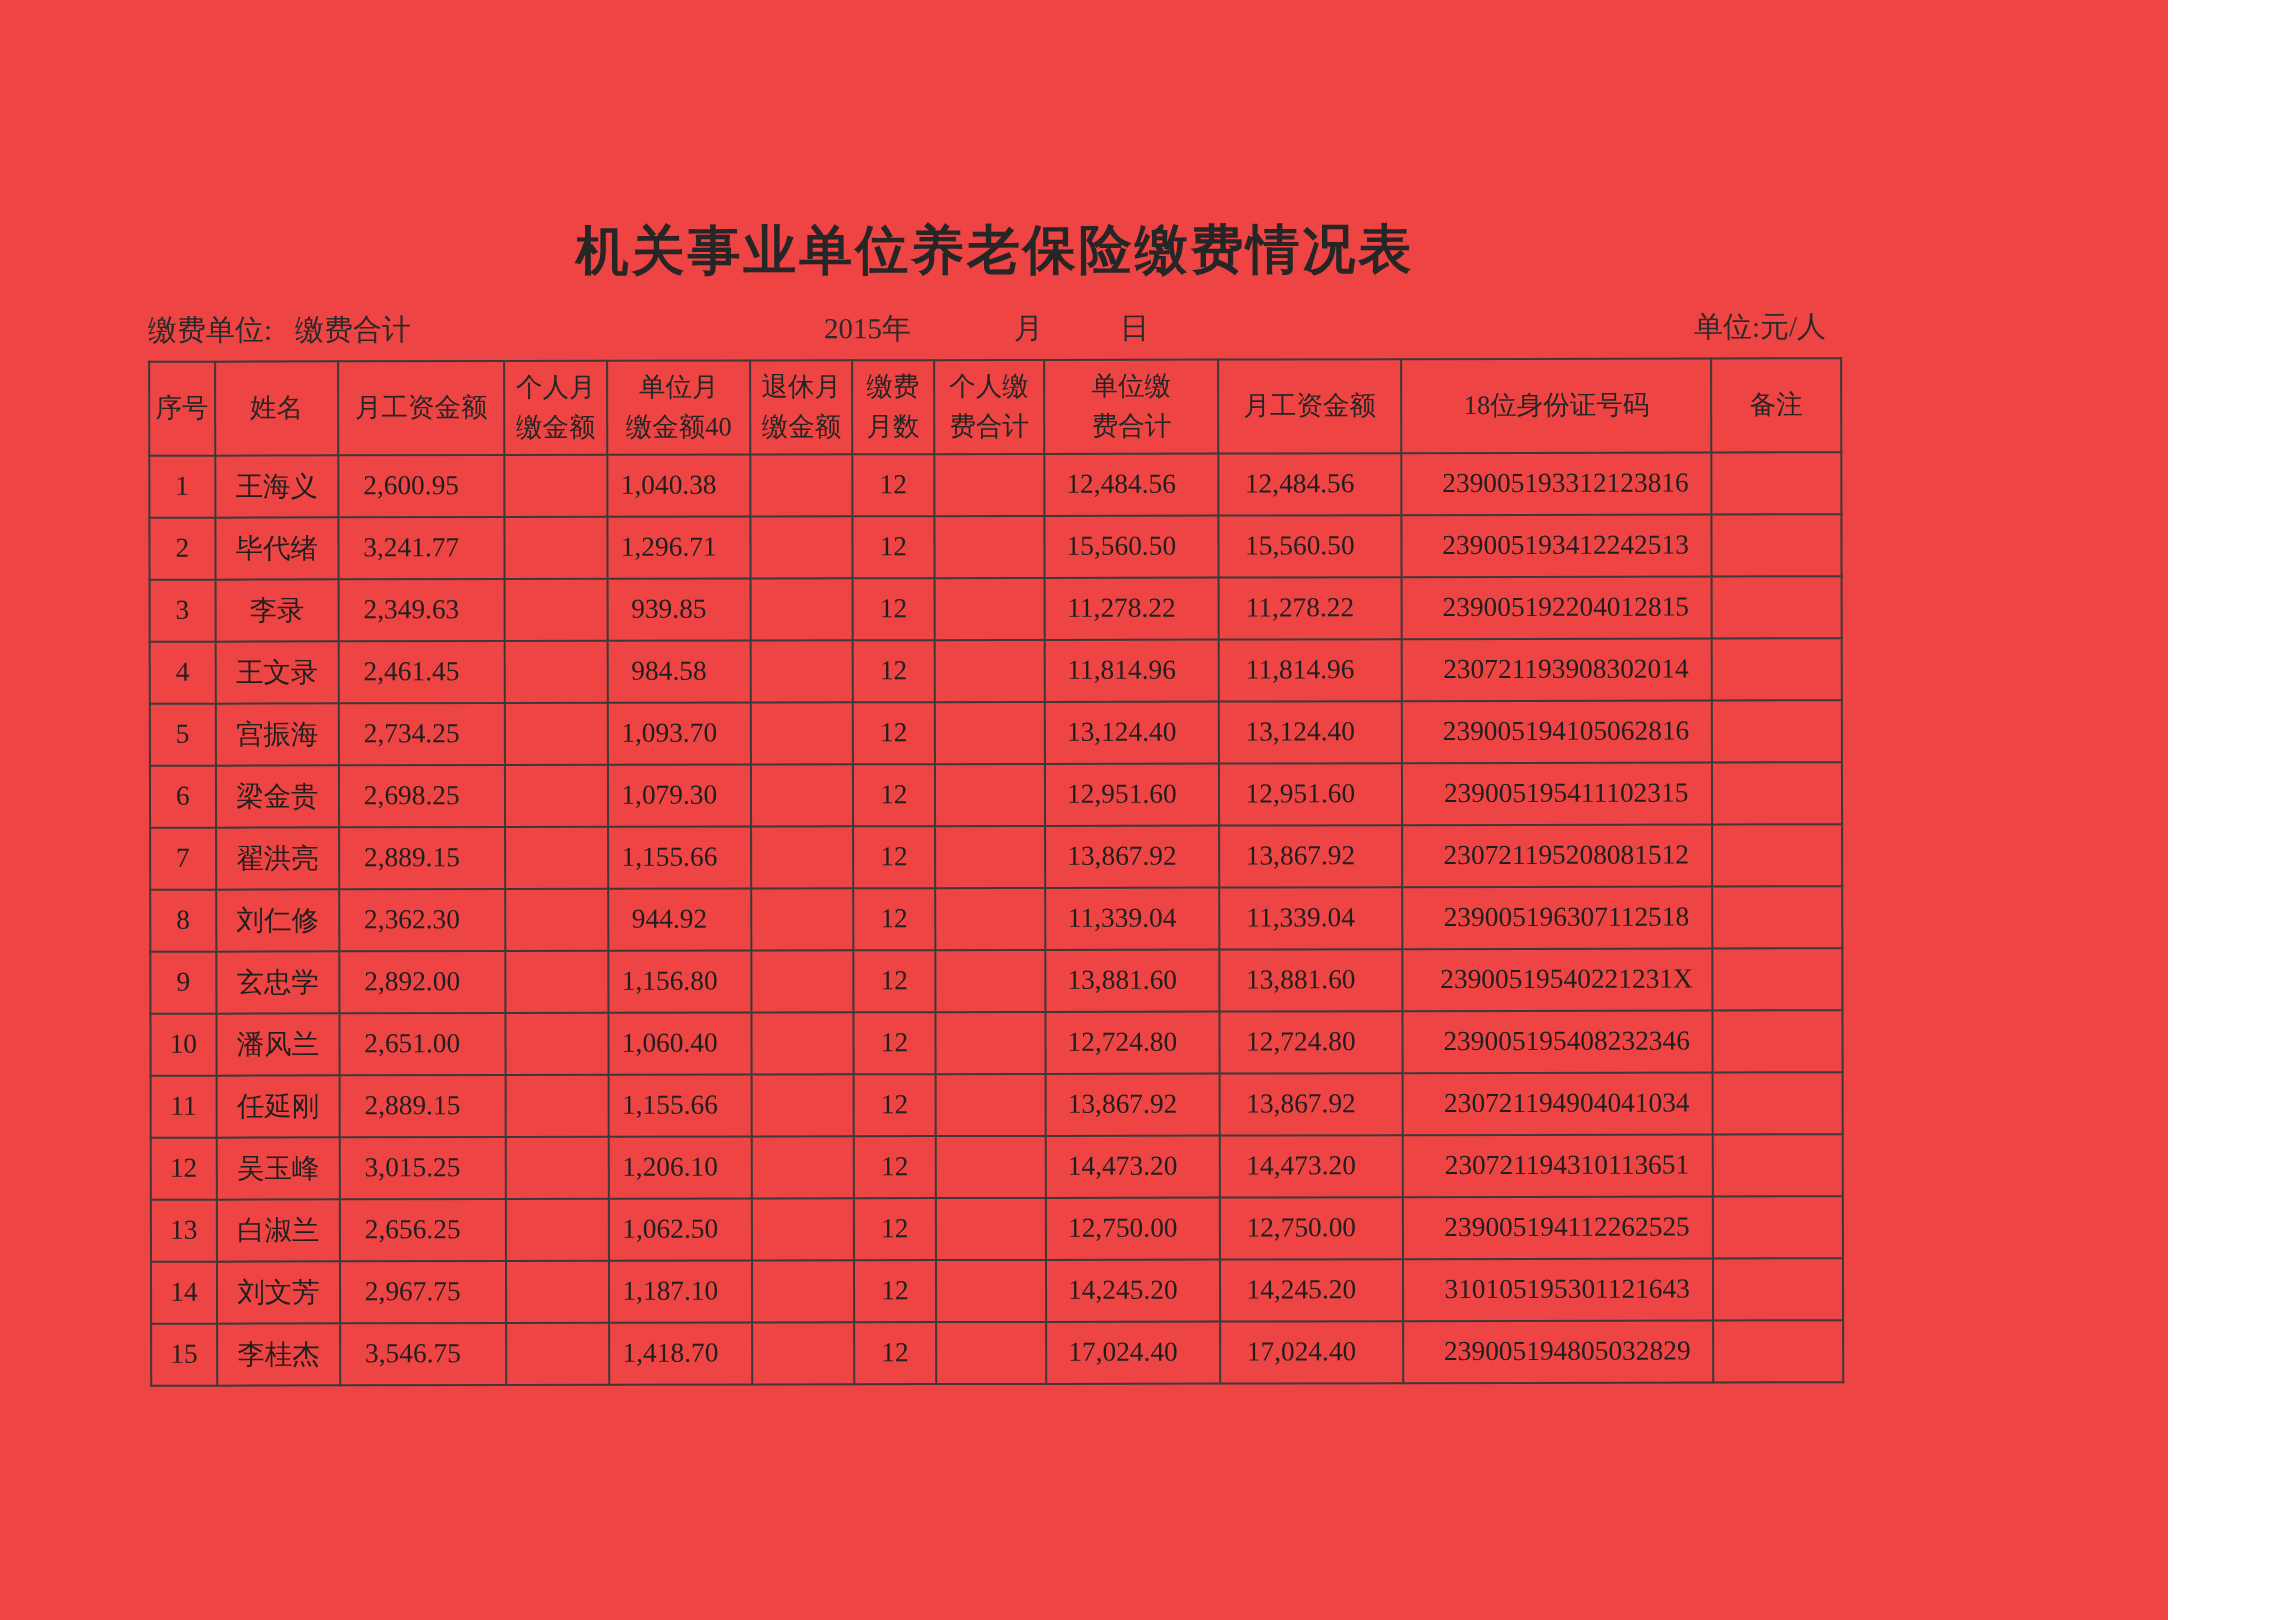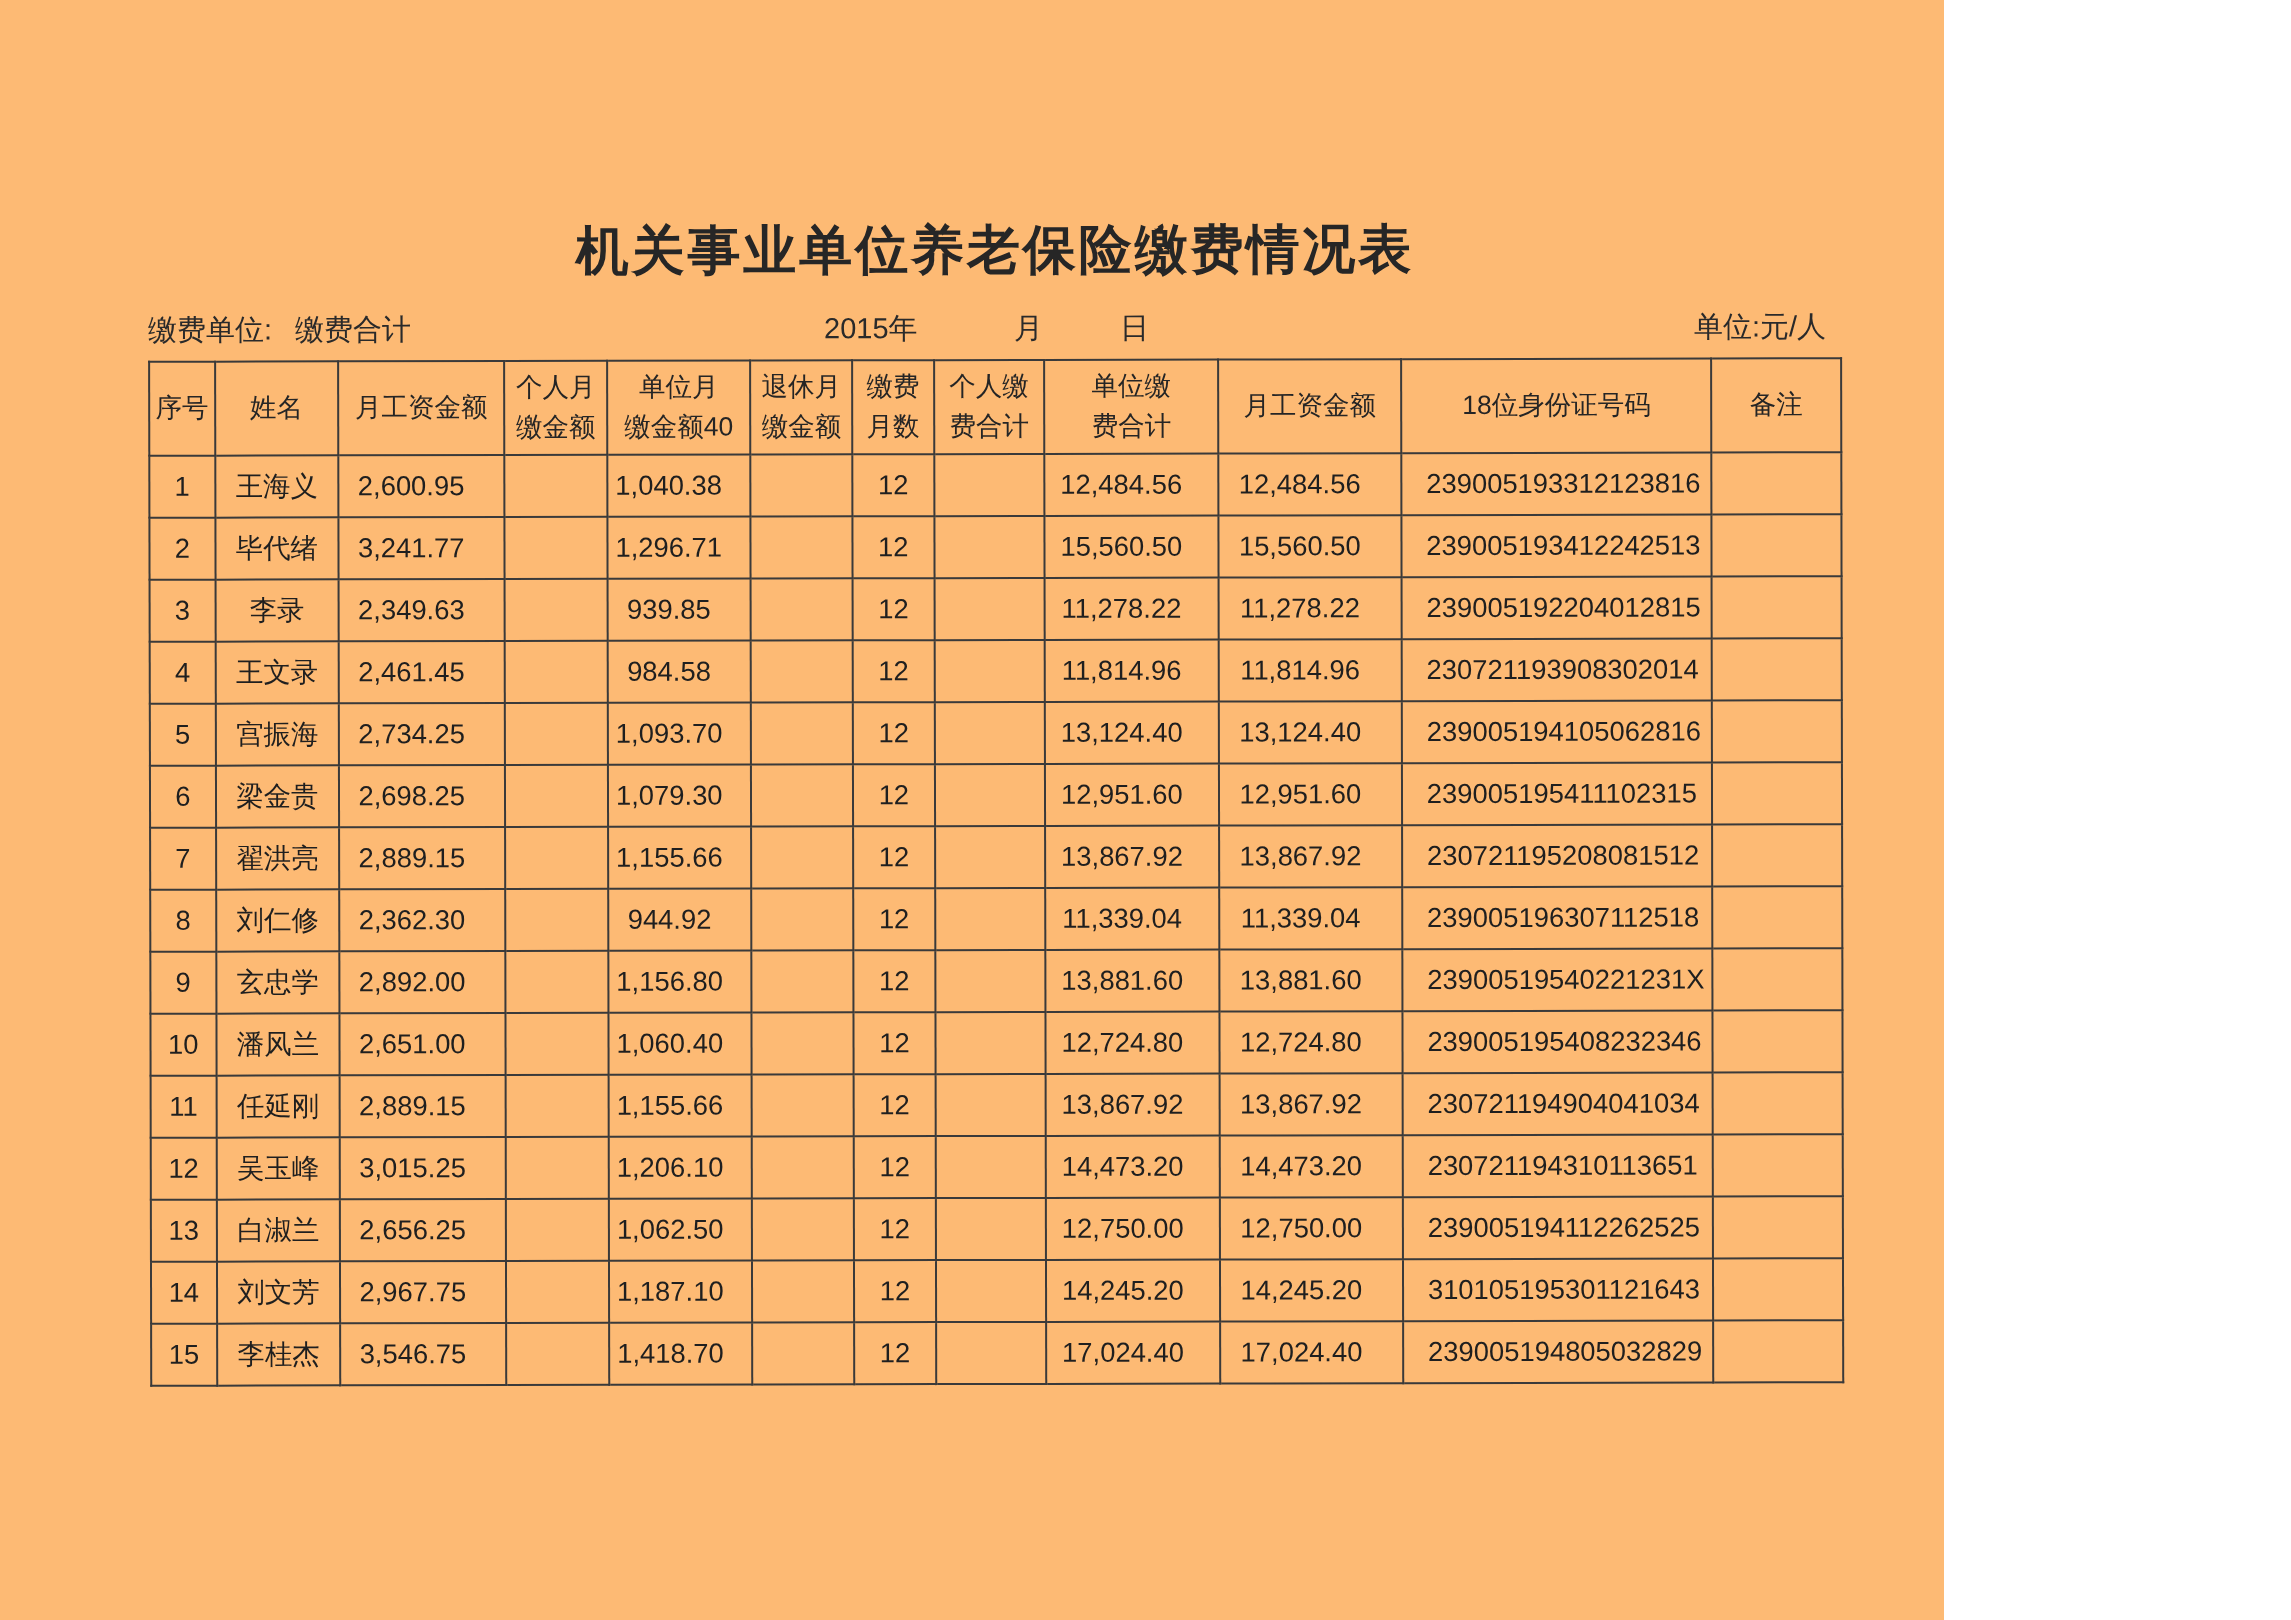--- a/index.html
+++ b/index.html
@@ -1,20 +1,20 @@
 <!DOCTYPE html>
 <html><head>
 <meta charset="utf-8">
 <style>
   html,body { margin:0; padding:0; background:#ffffff; }
   .page {
     position:relative;
-    width:1944px; height:1620px;
-    background:#fdba74;
-    font-family:Liberation Sans, sans-serif;
+    width:2168px; height:1620px;
+    background:#ef4444;
+    font-family:Liberation Serif, serif;
     color:#222;
     overflow:hidden;
   }
   .content {
     position:absolute;
     left:149px; top:202px;
     width:1694px;
     transform:rotate(-0.12deg);
   }
   .doc-title {
@@ -78,21 +78,21 @@
   .grid thead tr { border-bottom:2.9px solid #343434; }
   .grid td {
     height:60px;
     font-size:27.4px;
     padding:0 5.9px;
     color:#1f1f1f;
     white-space:nowrap;
   }
   td.al-c { text-align:center; }
   td.al-r { text-align:center; padding-right:26.5px; }
-  td.al-l { text-align:left;  padding-left:23.5px; }
+  td.al-l { text-align:center;  padding-left:23.5px; }
 </style>
 </head>
 <body>
 
 <div class="page">
   <div class="content">
 
     <h1 class="doc-title">机关事业单位养老保险缴费情况表</h1>
 
     <div class="meta-row">

